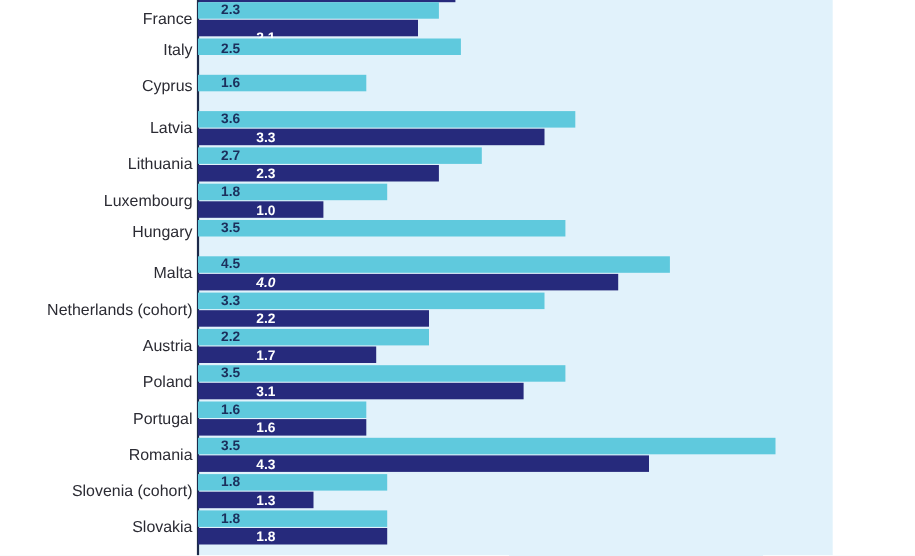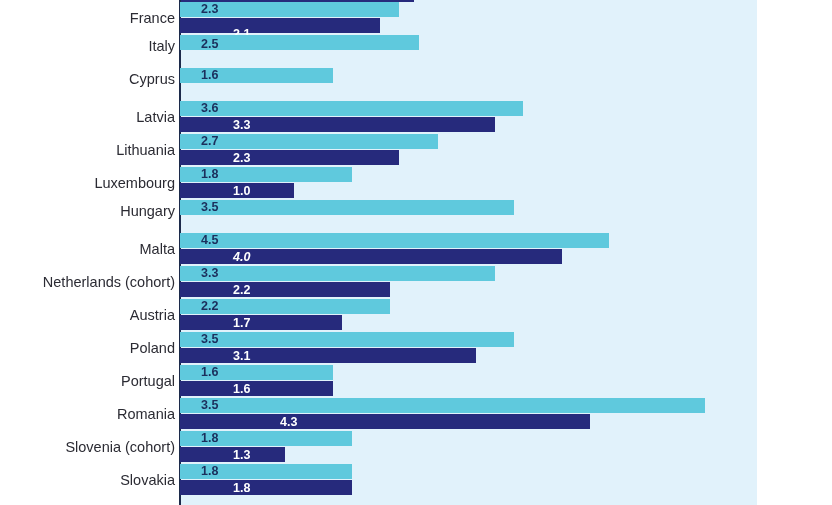--- a/index.html
+++ b/index.html
@@ -179,21 +179,21 @@
         <div class="bar bar-light" style="top: 365px; width: 152.64px;"></div>
         <div class="bar-value val-light" style="top: 366px;">1.6</div>
         <div class="bar bar-dark" style="top: 381px; width: 152.64px;"></div>
         <div class="bar-value val-dark" style="top: 383px;">1.6</div>
       </div>
       <div class="row" style="top: 0px;">
         <div class="row-label" style="top: 406.5px;">Romania</div>
         <div class="bar bar-light" style="top: 398px; width: 524.7px;"></div>
         <div class="bar-value val-light" style="top: 399px;">3.5</div>
         <div class="bar bar-dark" style="top: 414px; width: 410.22px;"></div>
-        <div class="bar-value val-dark" style="top: 416px; margin-left: 47px;">4.3</div>
+        <div class="bar-value val-dark" style="top: 416px;">4.3</div>
       </div>
       <div class="row" style="top: 0px;">
         <div class="row-label" style="top: 439.5px;">Slovenia (cohort)</div>
         <div class="bar bar-light" style="top: 431px; width: 171.72px;"></div>
         <div class="bar-value val-light" style="top: 432px;">1.8</div>
         <div class="bar bar-dark" style="top: 447px; width: 104.94px;"></div>
         <div class="bar-value val-dark" style="top: 449px;">1.3</div>
       </div>
       <div class="row" style="top: 0px;">
         <div class="row-label" style="top: 472.5px;">Slovakia</div>

